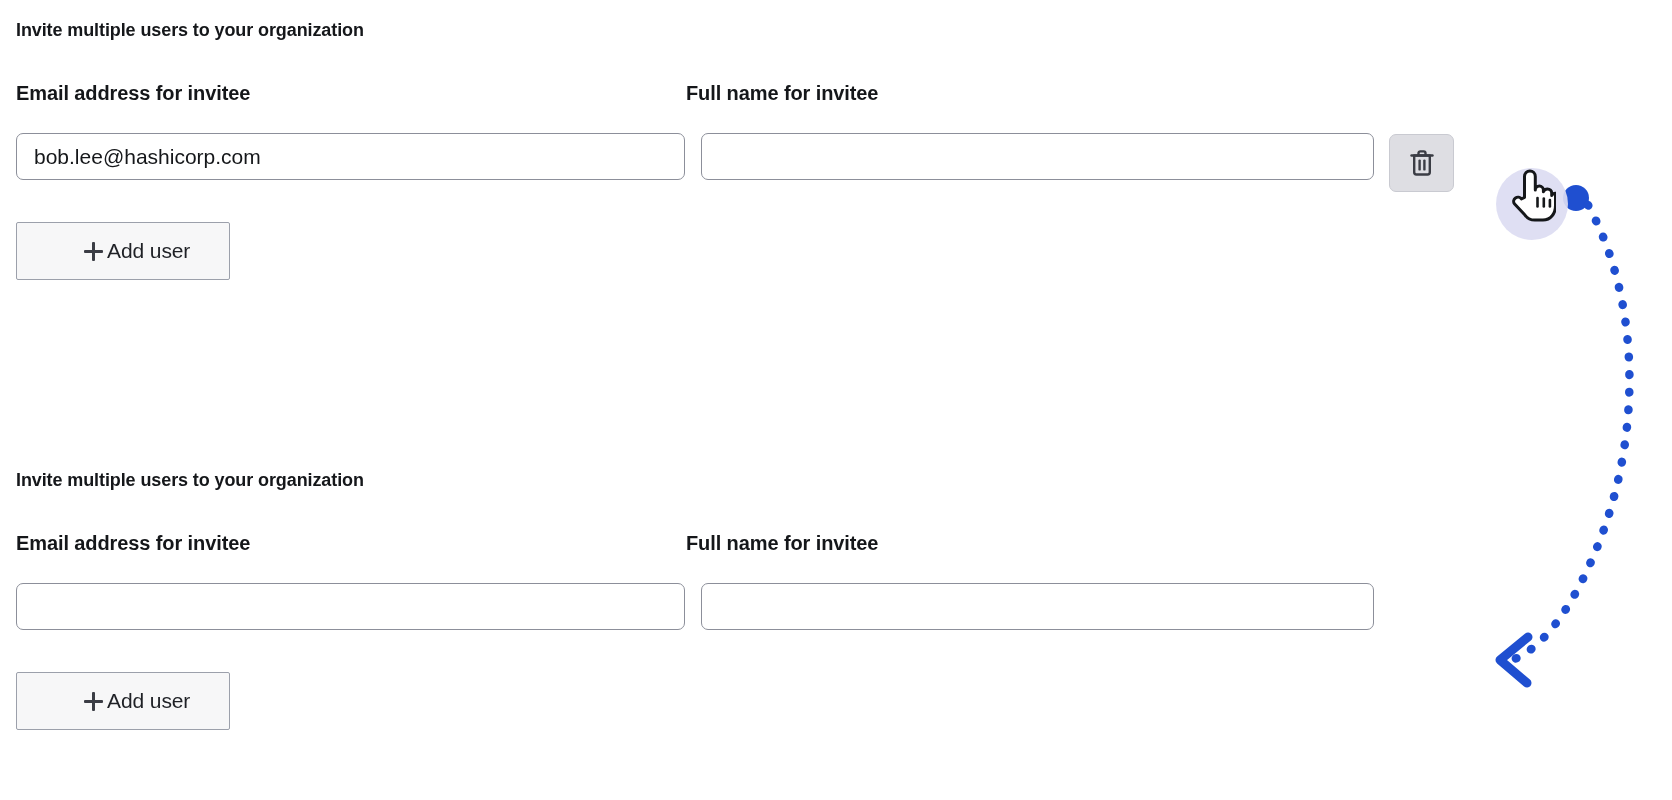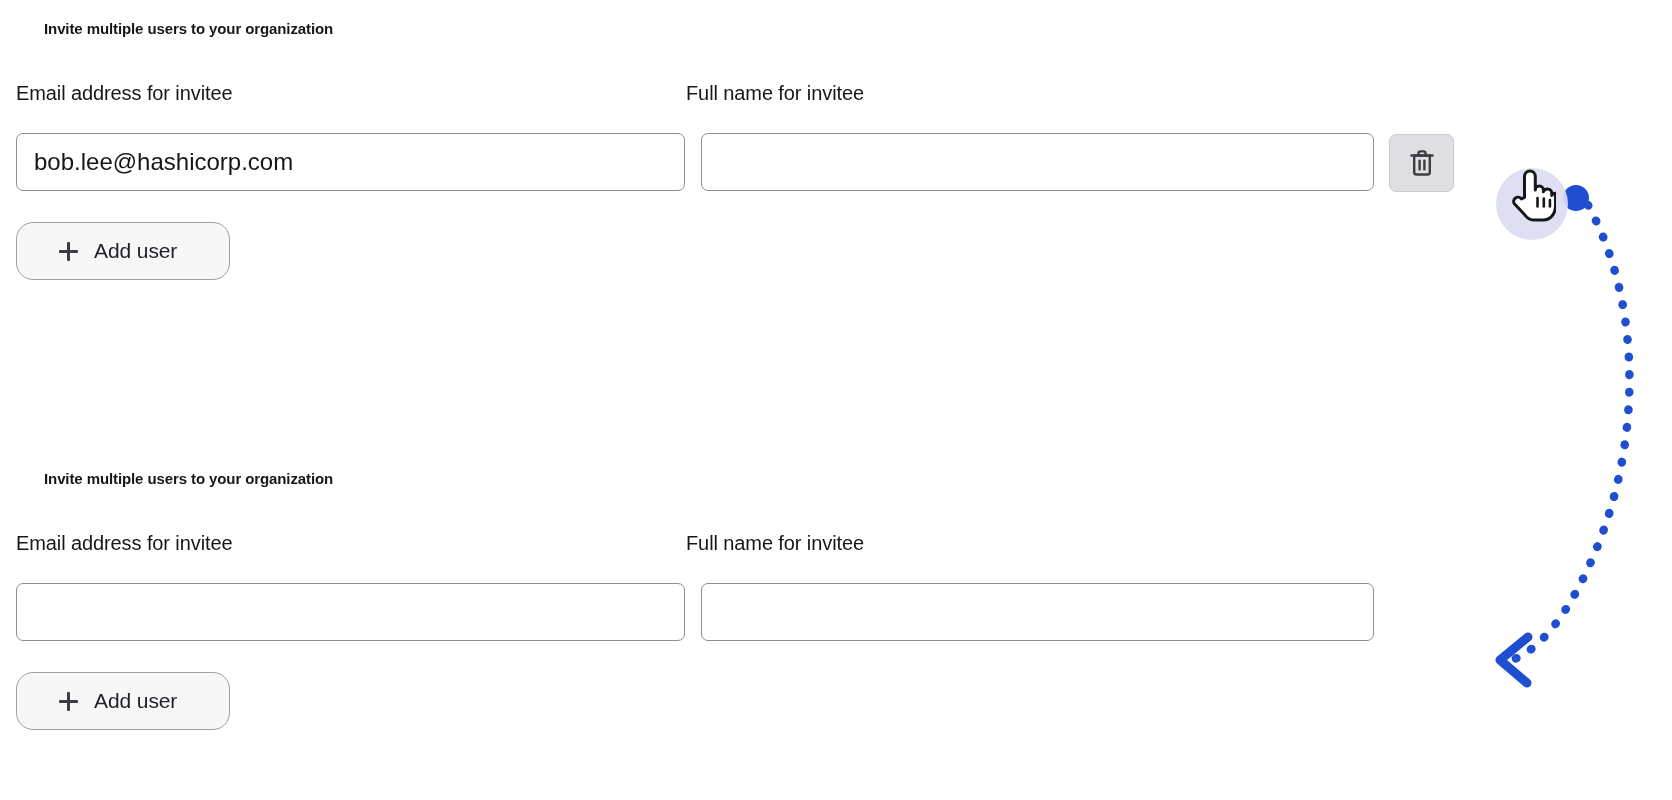--- a/index.html
+++ b/index.html
@@ -27,50 +27,49 @@
     left: 0;
     width: 1672px;
   }
   .section-1 { top: 0px; }
   .section-2 { top: 450px; }
 
   .section-title {
     position: absolute;
     left: 16px;
     top: 20px;
-    font-size: 15px;
+    font-size: 18px;
     font-weight: bold;
     color: #15171a;
     letter-spacing: -0.1px;
     white-space: nowrap;
-    margin-left: 28px;
   }
 
   .field-label {
     position: absolute;
     top: 82px;
     font-size: 20px;
-    font-weight: normal;
+    font-weight: bold;
     color: #15171a;
     letter-spacing: -0.1px;
     white-space: nowrap;
   }
   .label-email { left: 16px; }
   .label-name  { left: 686px; }
 
   .text-input {
     position: absolute;
     top: 133px;
-    height: 58px;
+    height: 47px;
     box-sizing: border-box;
     border: 1.6px solid #8c8f9a;
     border-radius: 7px;
     background: #ffffff;
     font-family: "Liberation Sans", sans-serif;
-    font-size: 24px;
+    font-size: 21px;
     color: #15171a;
     padding: 4px 17px;
     outline: none;
   }
   .text-input::placeholder { color: #9aa0a6; }
   .input-email { left: 16px;  width: 669px; }
   .input-name  { left: 701px; width: 673px; }
 
   
   .delete-btn {
@@ -94,25 +93,25 @@
   
   .add-user-btn {
     position: absolute;
     left: 16px;
     top: 222px;
     width: 214px;
     height: 58px;
     box-sizing: border-box;
     background: #f7f7f8;
     border: 1.4px solid #9ca0ab;
-    border-radius: 17px;
+    border-radius: 2px;
     display: flex;
     align-items: center;
-    gap: 16px;
-    padding-left: 42px;
+    gap: 4px;
+    padding-left: 67px;
     cursor: pointer;
     font-family: "Liberation Sans", sans-serif;
   }
   .add-user-btn .plus-icon {
     display: block;
     width: 19px;
     height: 19px;
     position: relative;
     flex: 0 0 auto;
   }

